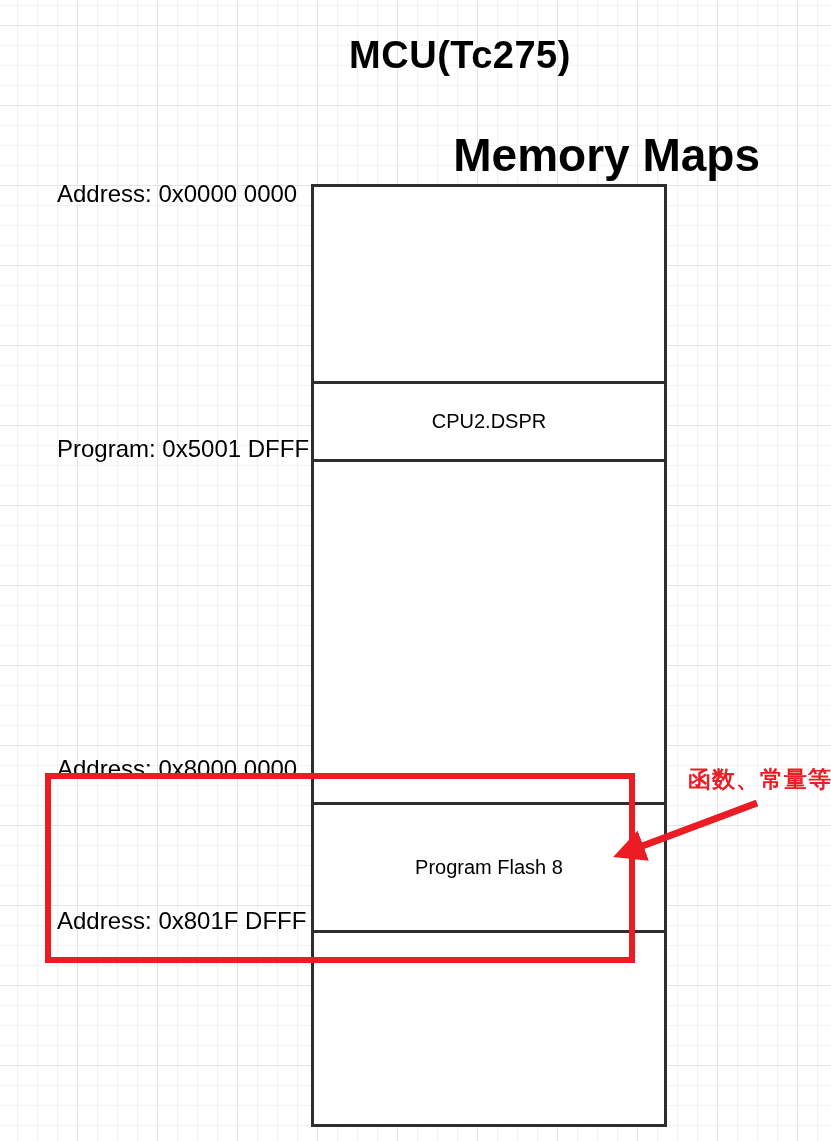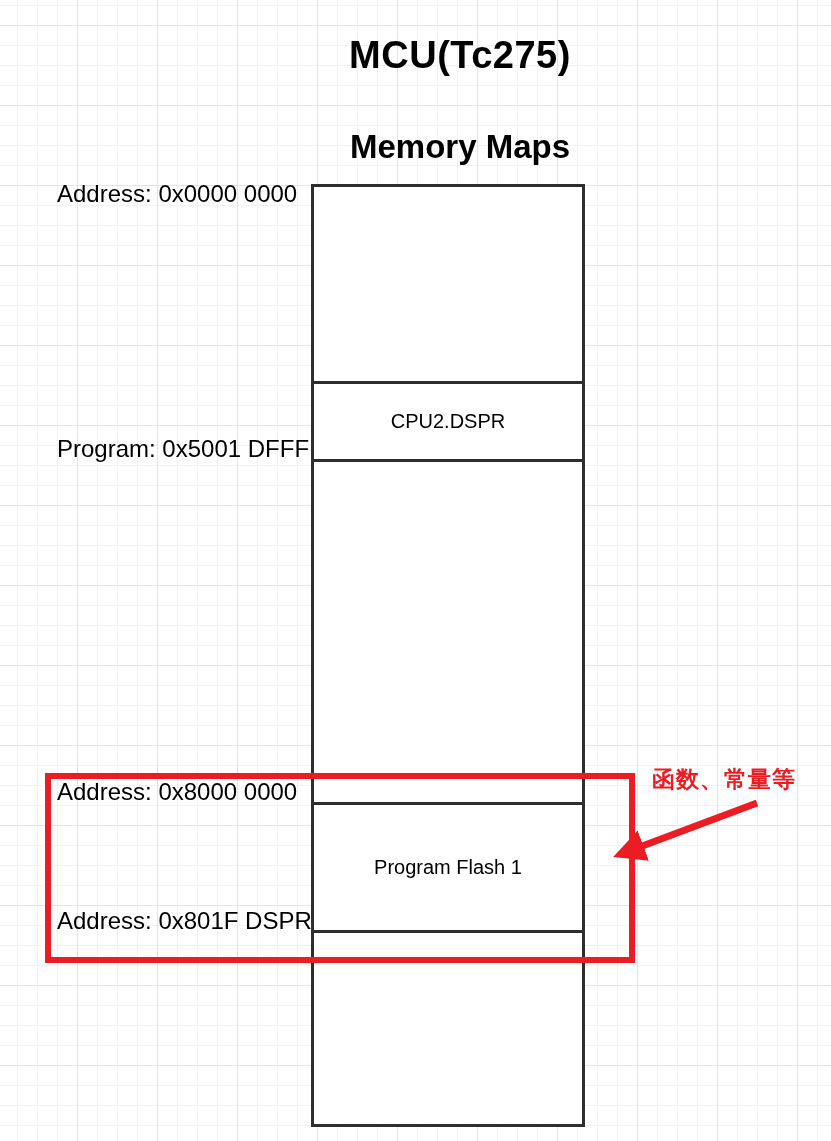--- a/index.html
+++ b/index.html
@@ -17,24 +17,24 @@
     background-size:80px 80px,80px 80px,20px 20px,20px 20px;
     background-position:0 25px,77px 0,0 5px,17px 0;
   }
   .title{
     position:absolute;left:160px;top:34px;width:600px;
     text-align:center;font-size:38px;font-weight:bold;color:#000;
     letter-spacing:0.5px;
   }
   .subtitle{
     position:absolute;left:160px;top:128px;width:600px;
-    text-align:center;font-size:33px;font-weight:bold;color:#000;
+    text-align:right;font-size:46px;font-weight:bold;color:#000;
   }
   .membox{
-    position:absolute;left:311px;top:184px;width:274px;height:943px;
+    position:absolute;left:311px;top:184px;width:356px;height:943px;
     background:#fff;border:3px solid #2e2e2e;box-sizing:border-box;
   }
   .divider{
     position:absolute;left:0;width:100%;height:3px;background:#2e2e2e;
   }
   .section-label{
     position:absolute;left:0;width:100%;
     display:flex;align-items:center;justify-content:center;
     font-size:20px;color:#000;
   }
@@ -42,21 +42,21 @@
     position:absolute;left:57px;width:250px;height:24px;
     font-size:24px;color:#000;white-space:nowrap;
   }
   .highlight-rect{
     position:absolute;left:45px;top:773px;width:590px;height:190px;
     border:6px solid #ec1c24;box-sizing:border-box;
     background:transparent;
   }
   .annotation-label{
     position:absolute;left:652px;top:764px;width:180px;
-    text-align:left;font-size:23px;font-weight:bold;color:#ec1c24;
+    text-align:right;font-size:23px;font-weight:bold;color:#ec1c24;
     font-family:Liberation Mono, monospace;
     white-space:nowrap;letter-spacing:1px;
   }
   .annotation-arrow{
     position:absolute;left:595px;top:790px;width:175px;height:85px;
   }
 </style>
 </head>
 <body>
 
@@ -66,27 +66,27 @@
   <div class="subtitle">Memory Maps</div>
 
   <div class="membox">
     <div class="divider" style="top:194px"></div>
     <div class="divider" style="top:272px"></div>
     <div class="divider" style="top:615px"></div>
     <div class="divider" style="top:743px"></div>
 
     <div class="section-label" style="top:197px;height:75px">CPU2.DSPR</div>
 
-    <div class="section-label" style="top:618px;height:125px">Program Flash 1</div>
+    <div class="section-label" style="top:618px;height:125px">Program Flash 8</div>
   </div>
 
   <div class="addr" style="top:180px">Address: 0x0000 0000</div>
   <div class="addr" style="top:435px">Program: 0x5001 DFFF</div>
-  <div class="addr" style="top:778px">Address: 0x8000 0000</div>
-  <div class="addr" style="top:907px">Address: 0x801F DSPR</div>
+  <div class="addr" style="top:755px">Address: 0x8000 0000</div>
+  <div class="addr" style="top:907px">Address: 0x801F DFFF</div>
 
   <div class="highlight-rect"></div>
 
   <div class="annotation-label">函数、常量等</div>
 
   <svg class="annotation-arrow" viewBox="0 0 175 85" xmlns="http://www.w3.org/2000/svg">
     <defs>
       <marker id="ah" markerWidth="4.6" markerHeight="4.6" refX="3.4" refY="2.3" orient="auto">
         <path d="M0,0 L4.6,2.3 L0,4.6 z" fill="#ec1c24"></path>
       </marker>

